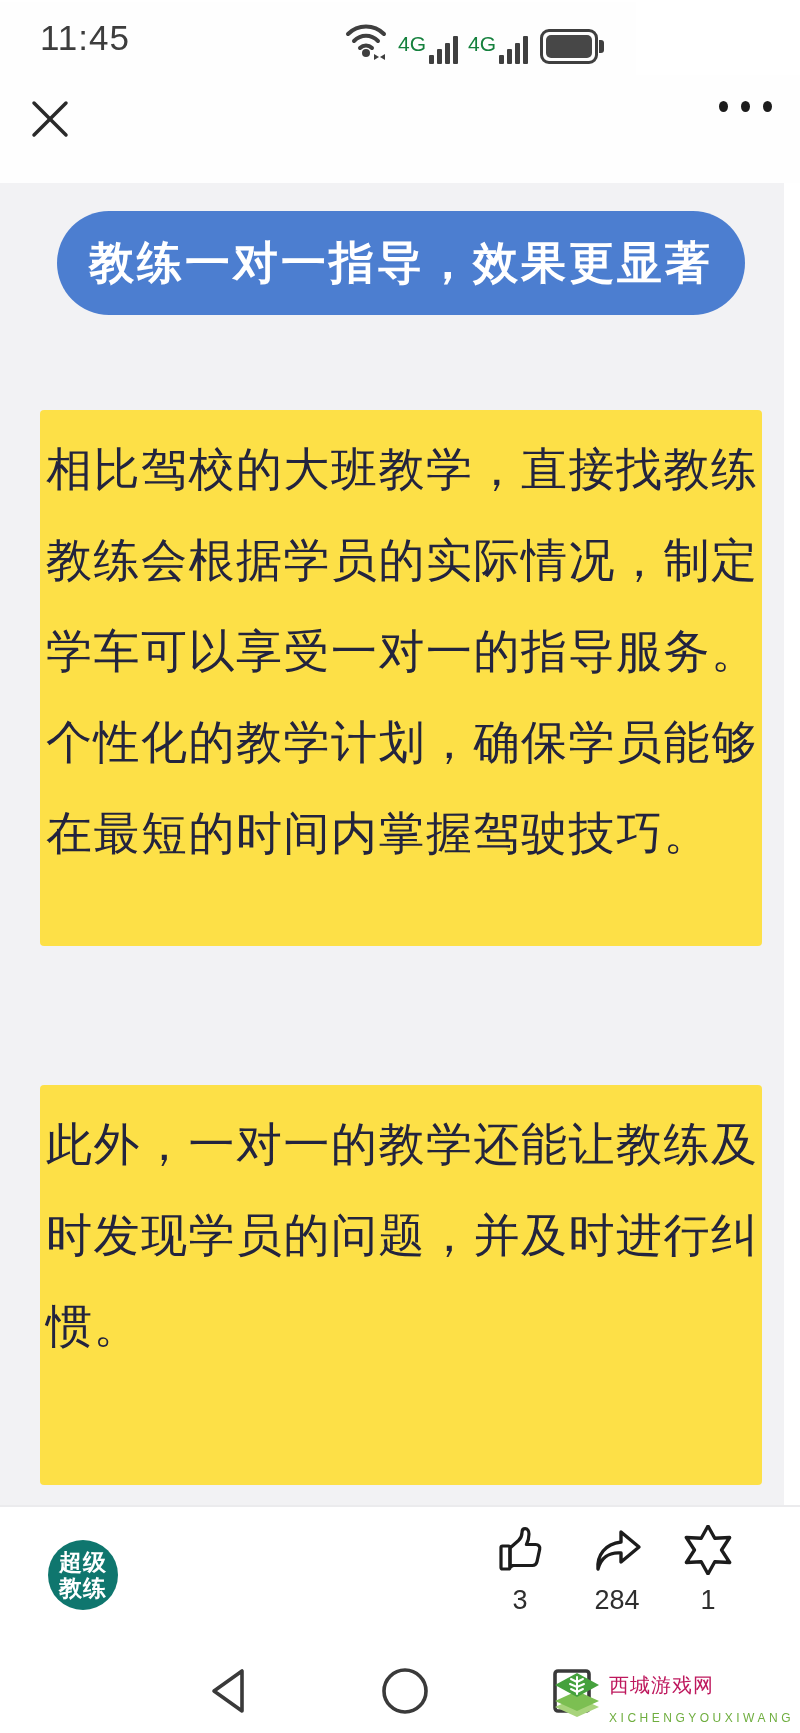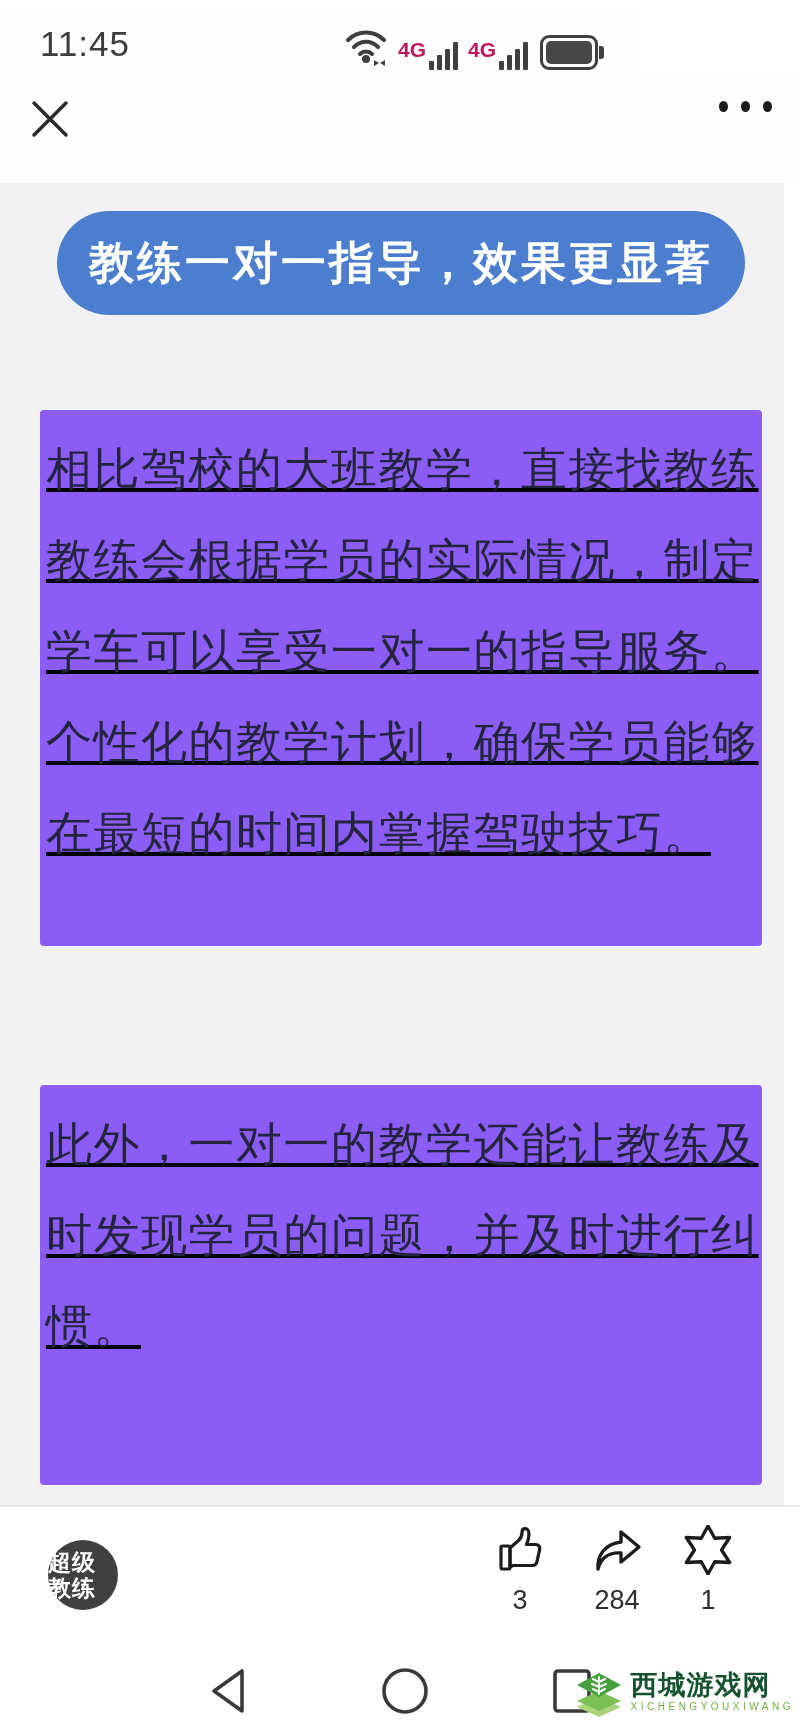--- a/index.html
+++ b/index.html
@@ -1,73 +1,73 @@
 <!DOCTYPE html>
 <html><head>
 <meta charset="utf-8">
 <style>
   html,body{margin:0;padding:0;background:#ffffff;}
   .screen{position:relative;width:800px;height:1733px;overflow:hidden;
           font-family:"Liberation Sans","DejaVu Sans",sans-serif;background:#ffffff;}
 
   
-  .statusbar{position:absolute;left:0;top:8px;width:636px;height:75px;background:#fefefe;}
+  .statusbar{position:absolute;left:0;top:2px;width:636px;height:75px;background:#fefefe;}
   .time{position:absolute;left:40px;top:16px;font-size:35px;color:#3d3d3d;font-weight:500;letter-spacing:1px;}
   .sb-icons{position:absolute;right:38px;top:18px;display:flex;align-items:flex-end;gap:10px;}
   .netgrp{display:flex;align-items:flex-end;gap:3px;}
-  .netlabel{font-size:21px;font-weight:700;color:#be185d;line-height:20px;transform:translateY(-10px);}
+  .netlabel{font-size:21px;font-weight:400;color:#15803d;line-height:20px;transform:translateY(-10px);}
   .bars{display:flex;align-items:flex-end;gap:3px;}
   .bars i{display:block;width:5px;background:#3f3f3f;border-radius:1px;}
   .battery{position:relative;width:52px;height:29px;border:3px solid #3f3f3f;border-radius:9px;margin-left:2px;}
   .battery .fill{position:absolute;left:3px;top:3px;right:3px;bottom:3px;background:#474747;border-radius:5px;}
   .battery .nub{position:absolute;right:-9px;top:8px;width:5px;height:13px;background:#3f3f3f;border-radius:0 3px 3px 0;}
 
   
   .titlebar{position:absolute;left:0;top:75px;width:800px;height:108px;background:#fefefe;}
   .close-btn{position:absolute;left:26px;top:20px;width:48px;height:48px;cursor:pointer;}
   .more-btn{position:absolute;right:28px;top:26px;display:flex;gap:13px;cursor:pointer;}
   .more-btn i{width:9px;height:11px;border-radius:50%;background:#1c1c1c;}
 
   
   .canvas{position:absolute;left:0;top:183px;width:784px;height:1322px;background:#f2f2f4;}
 
   .pill{position:absolute;left:57px;top:28px;width:688px;height:104px;background:#4c7ed0;
         border-radius:54px;display:flex;align-items:center;justify-content:center;}
   .pill span{color:#ffffff;font-size:45px;font-weight:700;letter-spacing:3px;}
 
-  .textblock{position:absolute;left:40px;width:722px;background:#8b5cf6;border-radius:4px;
-             padding:14px 0 0 0;box-sizing:border-box;text-decoration:underline;}
+  .textblock{position:absolute;left:40px;width:722px;background:#fde047;border-radius:4px;
+             padding:14px 0 0 0;box-sizing:border-box;}
   .tb1{top:227px;height:536px;}
   .tb2{top:902px;height:400px;}
   .tline{height:91px;display:flex;align-items:center;padding-left:6px;
          font-size:46px;letter-spacing:1.5px;color:#23243e;white-space:nowrap;}
 
   
   .footer{position:absolute;left:0;top:1505px;width:800px;height:228px;background:#ffffff;border-top:2px solid #ebebed;}
-  .avatar{position:absolute;left:48px;top:33px;width:70px;height:70px;border-radius:50%;background:#404040;
-          display:flex;flex-direction:column;align-items:flex-start;justify-content:center;}
+  .avatar{position:absolute;left:48px;top:33px;width:70px;height:70px;border-radius:50%;background:#0f766e;
+          display:flex;flex-direction:column;align-items:center;justify-content:center;}
   .avatar span{color:#ffffff;font-size:23px;font-weight:700;line-height:26px;letter-spacing:1px;}
   .author{position:absolute;left:135px;top:47px;font-size:33px;font-weight:700;color:#1f1f1f;letter-spacing:2px;}
 
   .action{position:absolute;top:18px;width:60px;text-align:center;cursor:pointer;}
   .action .cnt{margin-top:6px;font-size:27px;color:#2e2e2e;}
   .act-like{left:490px;}
   .act-share{left:587px;}
   .act-star{left:678px;}
 
   .navbar{position:absolute;left:0;top:140px;width:800px;height:88px;display:flex;}
   .navbtn{position:absolute;top:18px;cursor:pointer;}
   .nav-back{left:208px;}
   .nav-home{left:380px;}
   .nav-recent{left:550px;}
 
   .watermark{position:absolute;right:6px;bottom:4px;display:flex;align-items:flex-start;gap:6px;}
   .wm-txt{display:flex;flex-direction:column;}
-  .wm-title{font-size:27px;font-weight:700;color:#14532d;letter-spacing:1px;line-height:29px;}
-  .wm-sub{font-size:10px;color:#6fae3f;letter-spacing:3.5px;margin-top:1px;}
+  .wm-title{font-size:20px;font-weight:400;color:#be185d;letter-spacing:1px;line-height:29px;}
+  .wm-sub{font-size:12px;color:#6fae3f;letter-spacing:3.5px;margin-top:11px;}
 </style>
 </head>
 <body>
 
 <div class="screen">
 
   <div class="statusbar">
     <div class="time">11:45</div>
     <div class="sb-icons">
       <span>

